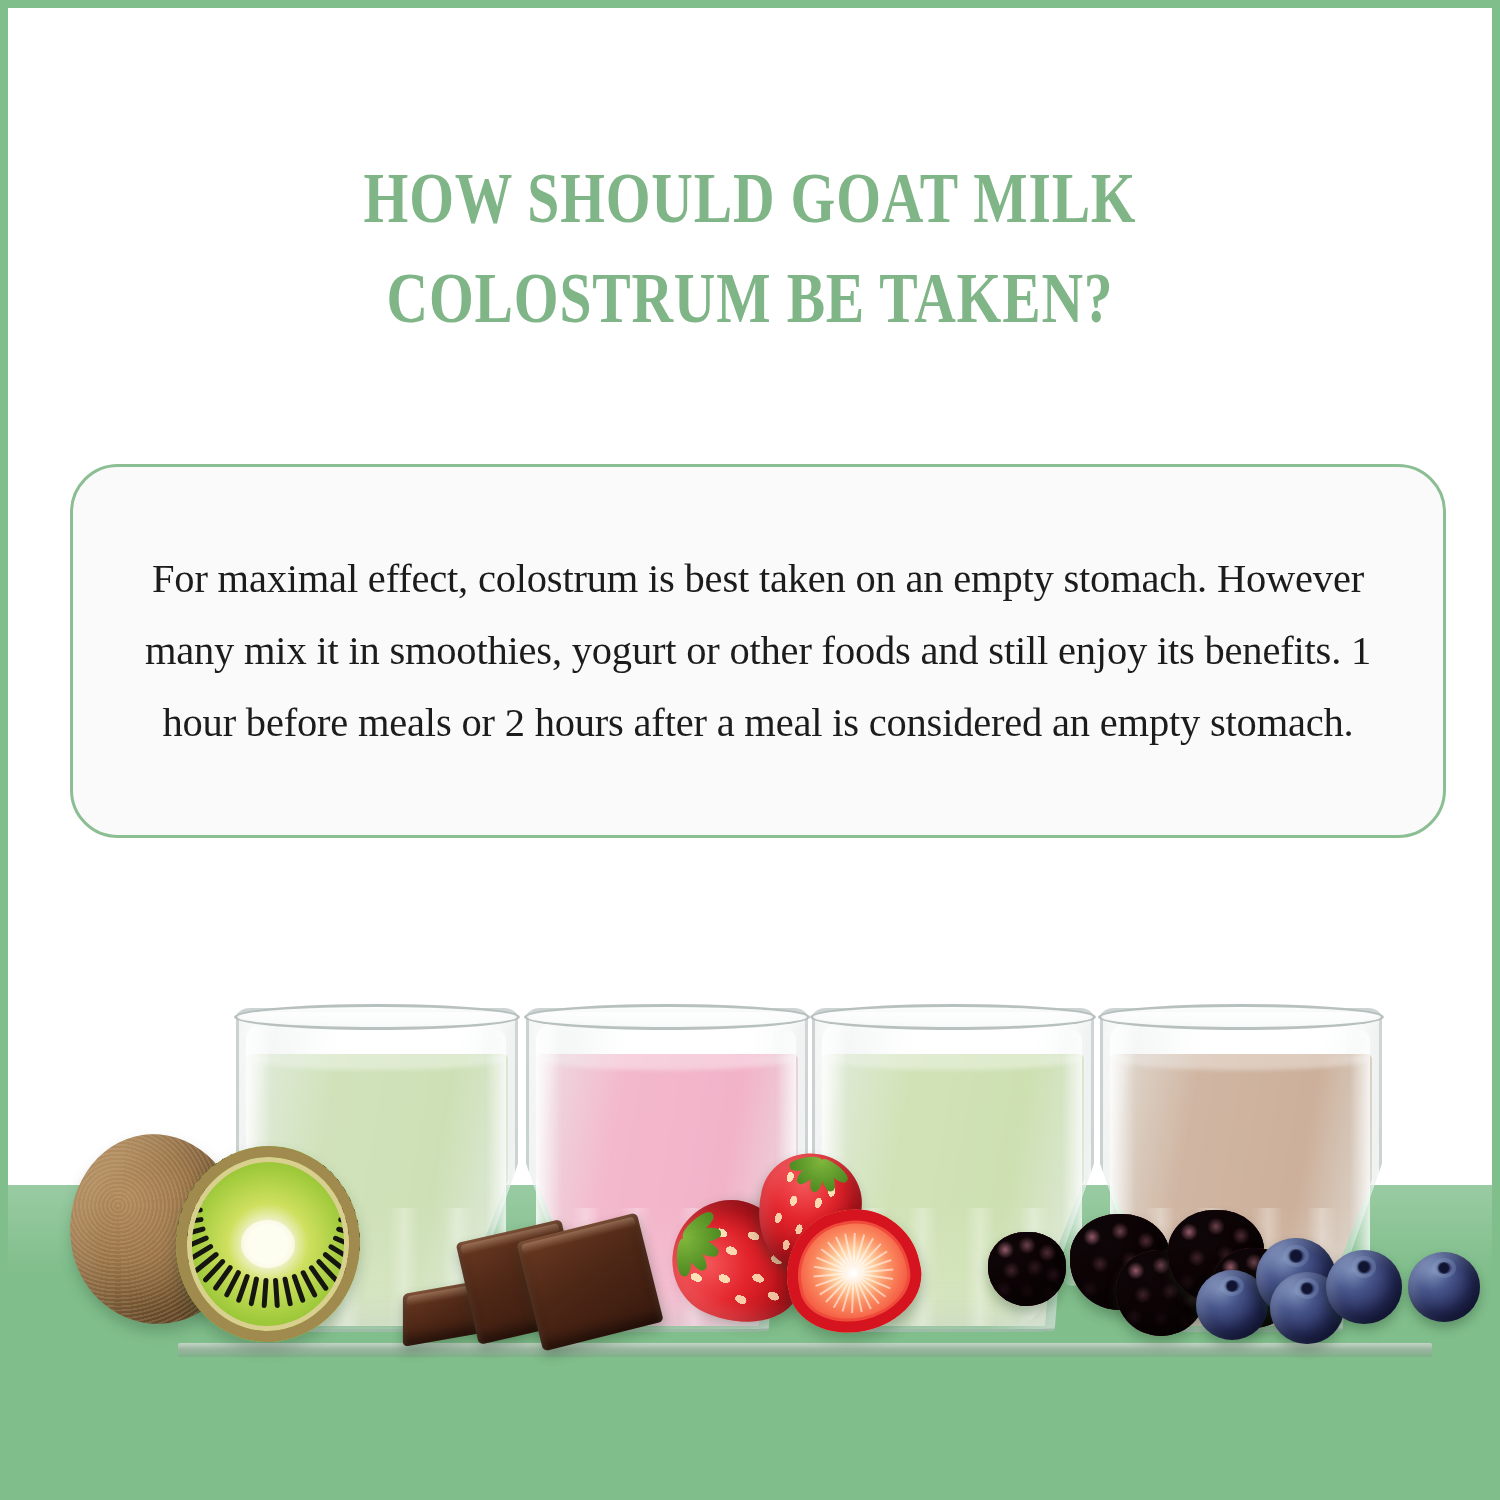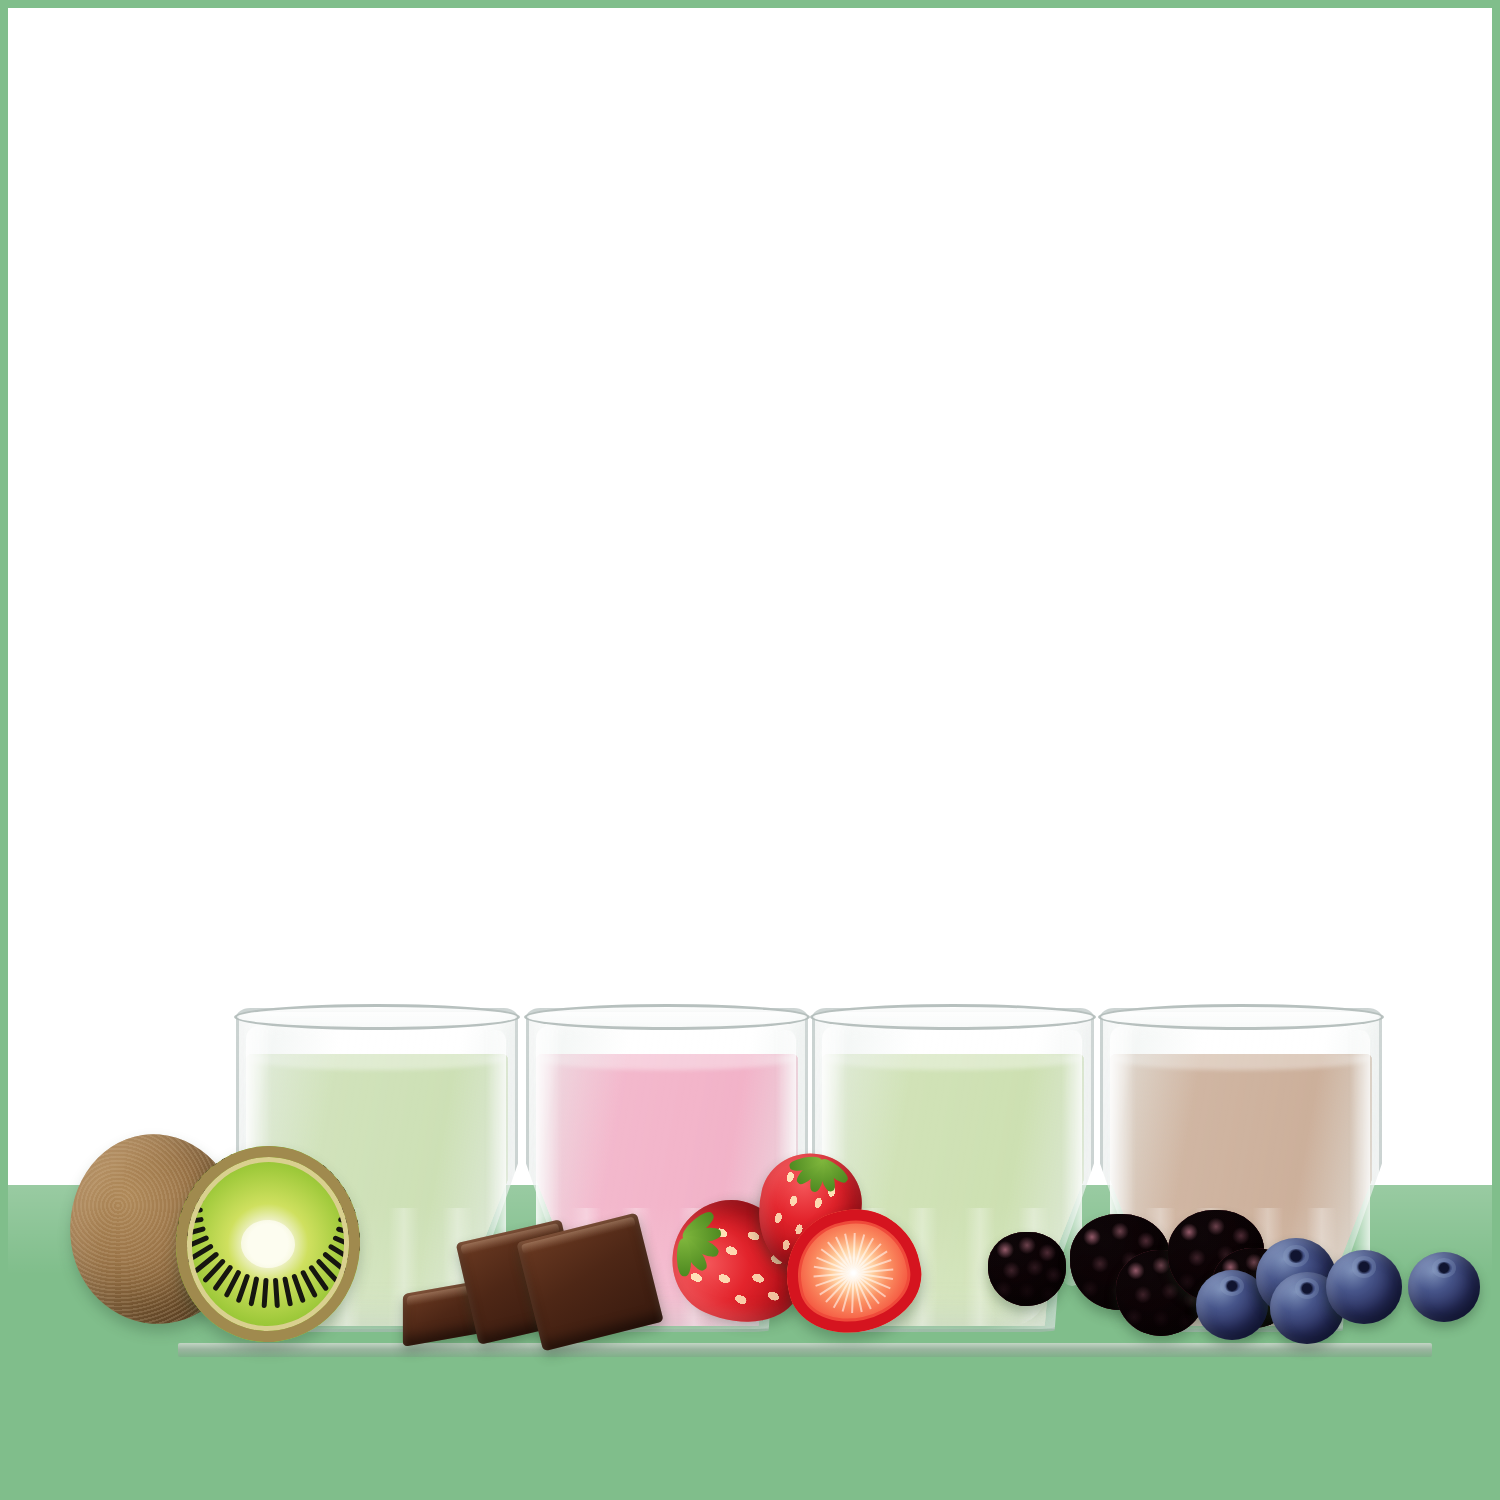--- a/index.html
+++ b/index.html
@@ -373,21 +373,28 @@
   .b2 { left: 1248px; bottom: 176px; width: 80px; height: 78px; }
   .b3 { left: 1262px; bottom: 148px; width: 74px; height: 72px; }
   .b4 { left: 1318px; bottom: 168px; width: 76px; height: 74px; }
   .b5 { left: 1400px; bottom: 170px; width: 72px; height: 70px; }
 </style>
 </head>
 <body>
 
 <div class="poster">
 
-
+  <div class="title-block">
+    <span class="title-line">HOW SHOULD GOAT MILK</span>
+    <span class="title-line">COLOSTRUM BE TAKEN?</span>
+  </div>
+
+  <div class="text-card">
+    <p class="card-text">For maximal effect, colostrum is best taken on an empty stomach. However many mix it in smoothies, yogurt or other foods and still enjoy its benefits. 1 hour before meals or 2 hours after a meal is considered an empty stomach.</p>
+  </div>
 
   <div class="scene">
     <div class="scene-white"></div>
     <div class="green-band">
       <div class="band-shade"></div>
     </div>
     <div class="surface-line"></div>
 
     <div class="glass g1">
       <div class="liquid" id="liq1" style="background: linear-gradient(rgb(203, 223, 178) 0%, rgb(203, 223, 178) 55%, color-mix(in srgb, rgb(203, 223, 178) 82%, rgb(255, 255, 255)) 100%) rgb(203, 223, 178); box-shadow: rgba(0, 0, 0, 0.1) -22px -10px 40px inset, rgba(255, 255, 255, 0.45) 18px 8px 30px inset;"></div>

